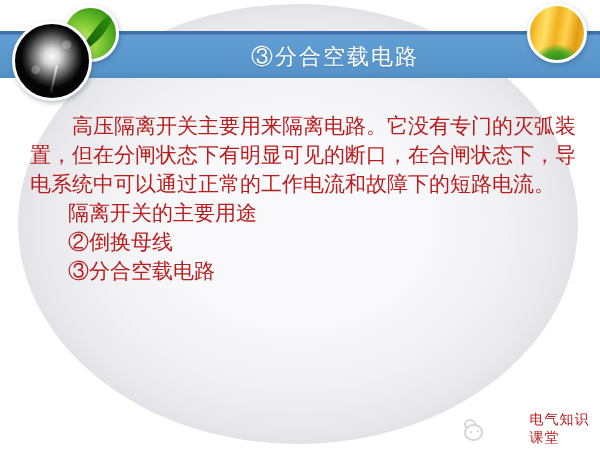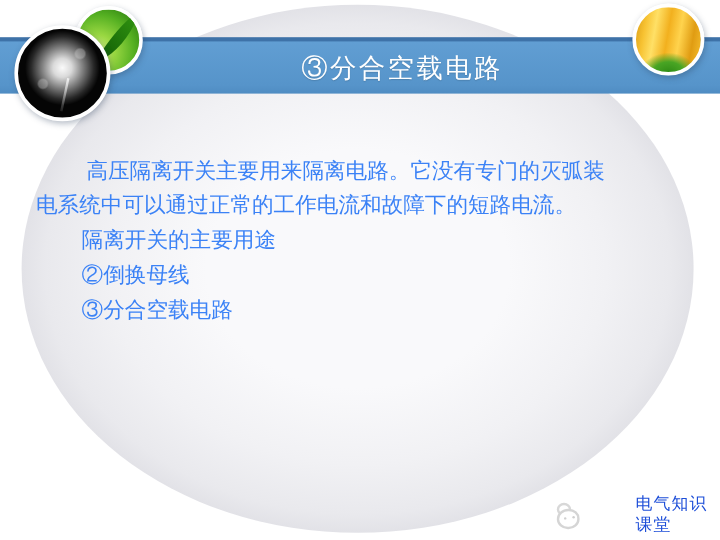--- a/index.html
+++ b/index.html
@@ -79,23 +79,23 @@
       radial-gradient(ellipse 75% 55% at 50% 102%,
         #2e8a15 0%, #49a524 32%, rgba(73,165,36,0) 58%),
       linear-gradient(100deg,
         #d99a12 0%, #f7c232 16%, #ffe066 30%, #f2b01e 48%,
         #ffd34d 64%, #e09c12 82%, #f7c232 100%);
   }
 
   
   .body{
     position:absolute;
-    left:30px;top:128px;width:550px;
-    font-size:18px;line-height:29px;
-    color:#3b82f6;
+    left:30px;top:112px;width:550px;
+    font-size:21px;line-height:29px;
+    color:#b91c1c;
     z-index:2;
   }
   .ln{white-space:nowrap;}
   .ln-indent{padding-left:42px;}
   .ln-head{padding-left:6px;}
   .ln-item{padding-left:38px;}
 
   
   .watermark{
     position:absolute;
@@ -112,21 +112,21 @@
   .wm-icon .head{
     position:absolute;right:1px;bottom:0;width:15px;height:13px;
     border:2px solid #d5d5d5;border-radius:52% 48% 50% 50%;background:#fff;
   }
   .wm-icon .eye{
     position:absolute;width:2px;height:2px;border-radius:50%;background:#cfcfcf;
   }
   .wm-icon .eye.l{right:12px;bottom:8px;}
   .wm-icon .eye.r{right:5px;bottom:9px;}
   .wm-label{
-    font-size:14px;letter-spacing:1px;color:#1d4ed8;margin-left:41px;
+    font-size:14px;letter-spacing:1px;color:#b91c1c;margin-left:41px;
   }
 </style>
 </head>
 <body>
 
 <div class="slide">
 
   <div class="bg-ellipse"></div>
 
   <div class="band">
@@ -145,20 +145,21 @@
       <ellipse cx="15" cy="43" rx="4.5" ry="3.2" fill="rgba(255,255,255,0.8)"></ellipse>
     </svg>
   </div>
 
   <div class="photo photo-dandelion"></div>
 
   <div class="photo photo-tulip"></div>
 
   <div class="body">
     <div class="ln ln-indent">高压隔离开关主要用来隔离电路。它没有专门的灭弧装</div>
+    <div class="ln">置，但在分闸状态下有明显可见的断口，在合闸状态下，导</div>
     <div class="ln">电系统中可以通过正常的工作电流和故障下的短路电流。</div>
     <div class="ln ln-item">隔离开关的主要用途</div>
     <div class="ln ln-item">②倒换母线</div>
     <div class="ln ln-item">③分合空载电路</div>
   </div>
 
   <div class="watermark">
     <span class="wm-icon">
       <span class="ear"></span>
       <span class="head"></span>

